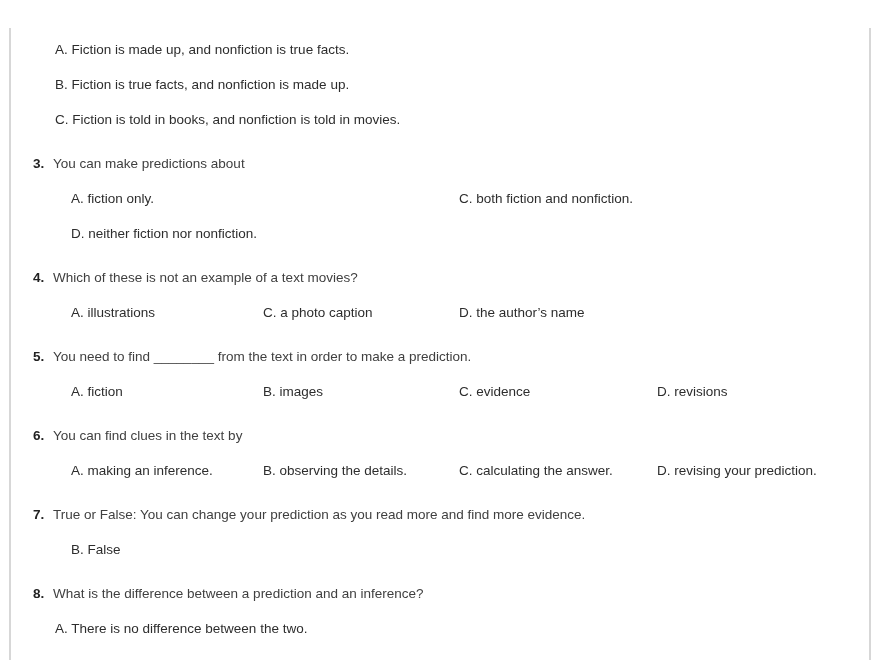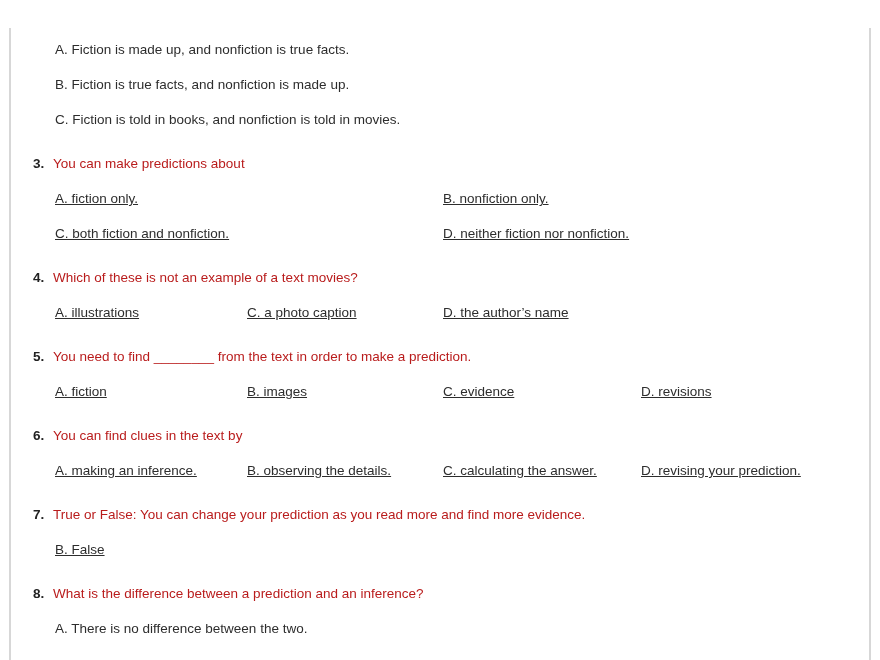--- a/index.html
+++ b/index.html
@@ -38,27 +38,26 @@
   }
   .line {
     height: 35px;
     display: flex;
     align-items: center;
     white-space: nowrap;
   }
   
   .qline { padding-left: 23px; margin-top: 9px; }
   .qnum  { font-weight: 700; color: #222222; flex: 0 0 20px; }
-  .qtext { color: #b91c1c; }
+  .qtext { color: #404040; }
   
   .opt-stack .line, .opt-single .line { padding-left: 45px; }
   .grid {
     display: grid;
-    padding-left: 45px;
-    text-decoration: underline;
+    padding-left: 61px;
   }
   .g2 { grid-template-columns: 388px 1fr; }
   .g4 { grid-template-columns: 192px 196px 198px 1fr; }
   .grid .line { padding-left: 0; }
 </style>
 </head>
 <body>
 
 <div class="page">
   <div class="edge-line left"></div>
@@ -72,21 +71,20 @@
       <div class="line">C. Fiction is told in books, and nonfiction is told in movies.</div>
     </div>
 
     <section>
       <div class="line qline">
         <span class="qnum">3.</span>
         <span class="qtext">You can make predictions about</span>
       </div>
       <div class="grid g2">
         <div class="line">A. fiction only.</div>
-        <div class="line">B. nonfiction only.</div>
         <div class="line">C. both fiction and nonfiction.</div>
         <div class="line">D. neither fiction nor nonfiction.</div>
       </div>
     </section>
 
     <section>
       <div class="line qline">
         <span class="qnum">4.</span>
         <span class="qtext">Which of these is not an example of a text movies?</span>
       </div>

